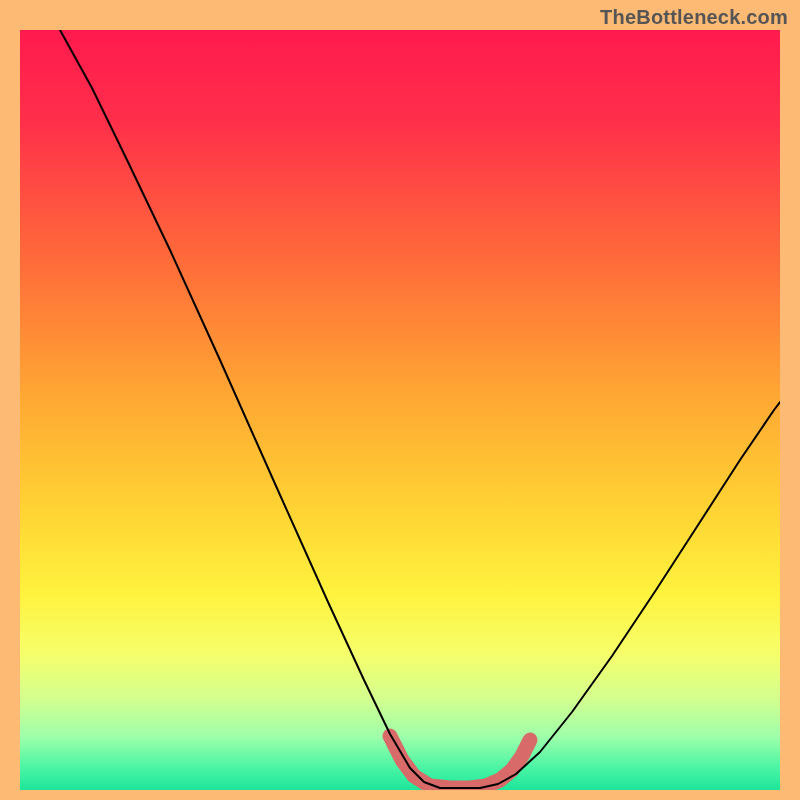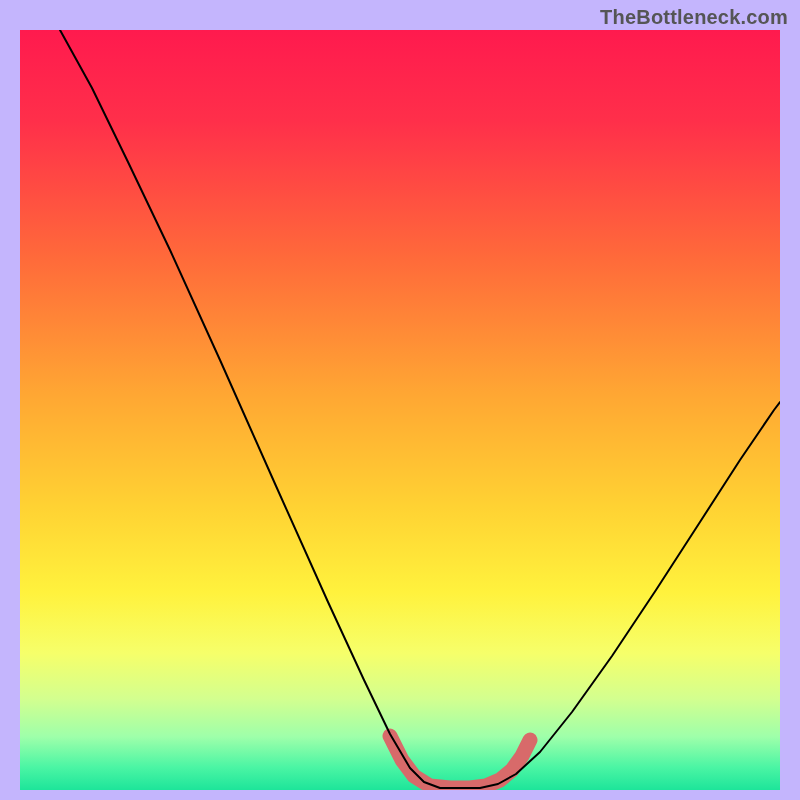--- a/index.html
+++ b/index.html
@@ -7,21 +7,21 @@
     padding: 0;
     width: 800px;
     height: 800px;
     background: #000;
     overflow: hidden;
   }
   .frame {
     position: relative;
     width: 800px;
     height: 800px;
-    background: #c4b5fd;
+    background: #fdba74;
   }
   .watermark {
     position: absolute;
     top: 6px;
     right: 12px;
     font-family: Arial, Helvetica, sans-serif;
     font-size: 20px;
     font-weight: 600;
     color: #555555;
     letter-spacing: 0.2px;

